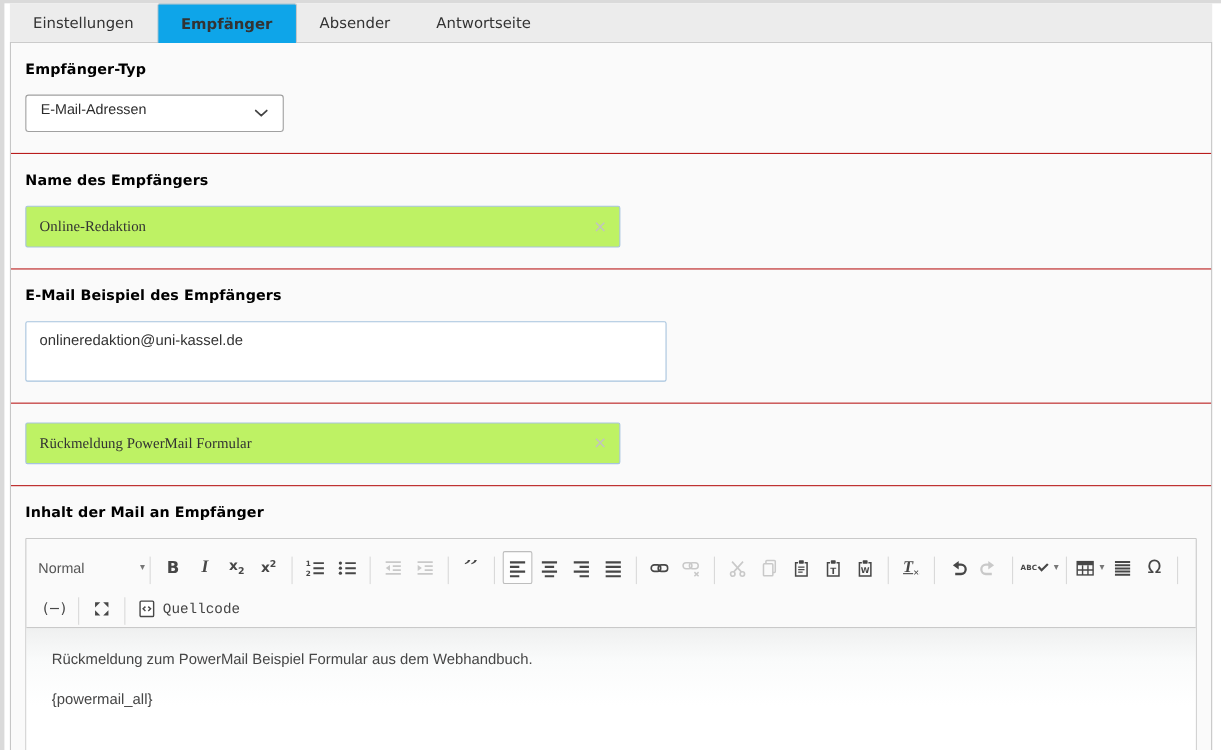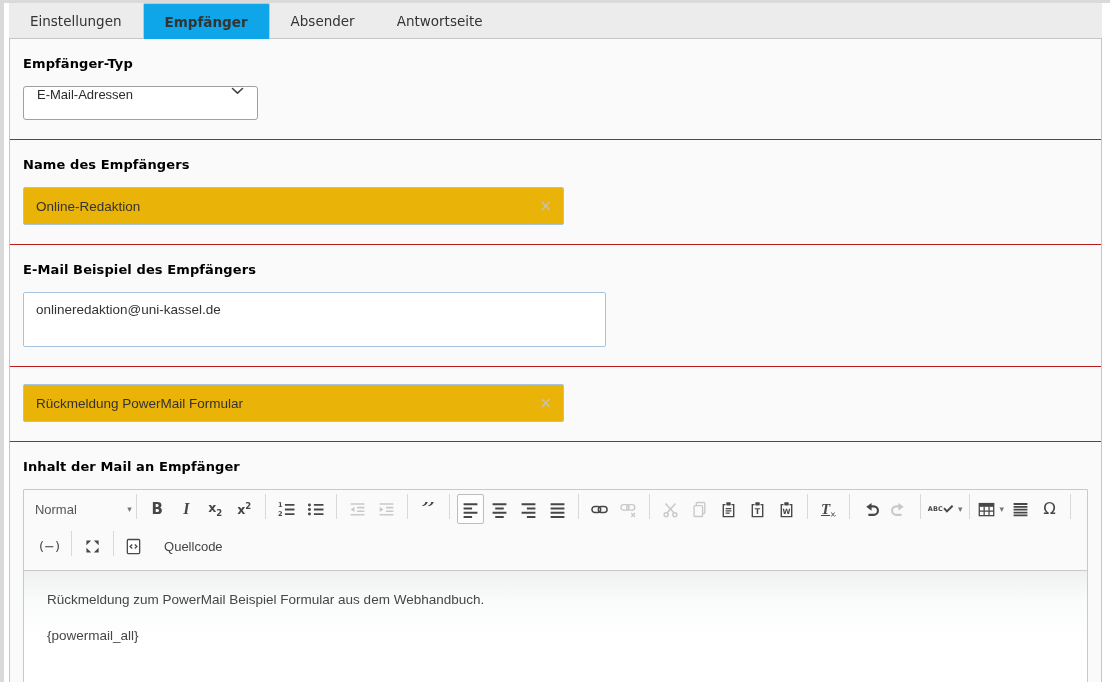--- a/index.html
+++ b/index.html
@@ -23,44 +23,44 @@
     position:absolute;left:9px;top:38px;width:1093px;height:652px;box-sizing:border-box;
     background:#fafafa;border:1px solid #c6c6c6;
   }
   .section{padding:17px 13px 19px;border-bottom:1px solid #b91c1c}
   .section:last-child{border-bottom:none}
   .flabel{font-size:13px;font-weight:bold;color:#000;margin-bottom:15px;letter-spacing:.1px}
 
   
   .selectbox{
     width:235px;height:34px;box-sizing:border-box;background:#fff;border:1px solid #a0a0a0;border-radius:3px;
-    display:flex;align-items:flex-start;justify-content:space-between;padding:0 13px;
+    display:flex;align-items:flex-end;justify-content:space-between;padding:12px 13px;
     font-size:13px;color:#2b2b2b;cursor:pointer;font-family:"Liberation Sans",sans-serif;
   }
   .inputwrap{position:relative;width:541px}
   .inputwrap.wide{width:583px}
   input.txt{
-    display:block;width:100%;height:38px;box-sizing:border-box;background:#eab308;
+    display:block;width:100%;height:38px;box-sizing:border-box;background:#bef264;
     border:1px solid #a7c4de;border-radius:2px;padding:0 34px 0 12px;
-    font-family:Liberation Sans, sans-serif;font-size:13.5px;color:#333;outline:none;
+    font-family:Liberation Serif, serif;font-size:13.5px;color:#333;outline:none;
   }
   textarea.txt{
     display:block;width:583px;height:55px;box-sizing:border-box;background:#fff;
     border:1px solid #a7c4de;border-radius:2px;padding:9px 12px;resize:none;
     font-family:"Liberation Sans",sans-serif;font-size:13.5px;color:#333;outline:none;
   }
   .clear-x{
     position:absolute;right:12px;top:50%;transform:translateY(-50%);
     color:#c2c2c2;font-size:15px;line-height:1;cursor:pointer;font-family:"DejaVu Sans",sans-serif;
   }
 
   
   .editor{margin-top:12px;border:1px solid #c9c9c9;background:#fafafa;border-radius:1px}
   .toolbar{padding:4px 10px 2px}
-  .tb-row{display:flex;align-items:flex-start;min-height:37px;flex-wrap:nowrap}
+  .tb-row{display:flex;align-items:flex-end;min-height:37px;flex-wrap:nowrap}
   .tb-btn{
     height:30px;min-width:27px;padding:0 3px;margin:0 1px;box-sizing:border-box;
     display:flex;align-items:center;justify-content:center;
     color:#474747;cursor:pointer;border:1px solid transparent;border-radius:2px;
   }
   .tb-btn.active{border-color:#bdbdbd;background:#fdfdfd}
   .tb-btn.disabled{color:#c9c9c9;cursor:default}
   .tb-sep{width:1px;height:25px;background:#d9d9d9;margin:0 6px;flex:none}
   .svg-wrap{display:flex}
   .svg-wrap svg{display:block}
@@ -71,21 +71,21 @@
   .tb-italic{font-family:"Liberation Serif",serif;font-style:italic;font-weight:700;font-size:16px}
   .tb-script{font-weight:bold;font-size:12.5px;line-height:1}
   .tb-script sub,.tb-script sup{font-size:8.5px;font-weight:bold}
   .tb-quote{font-family:"Liberation Serif",serif;font-weight:700;font-size:27px;line-height:10px;height:14px;overflow:hidden}
   .tb-rf{font-family:"Liberation Serif",serif;font-style:italic;font-weight:700;font-size:15px;text-decoration:underline;line-height:1}
   .tb-rf-x{font-size:9.5px;font-weight:bold;position:relative;top:4px;left:0;font-style:normal}
   .tb-omega{font-size:16.5px;line-height:1}
   .tb-softhyphen{font-size:13px;line-height:1;color:#474747}
   .spell{display:flex;align-items:center;line-height:1}
   .spell-abc{font-size:6.5px;font-weight:bold;letter-spacing:.2px}
-  .src-label{font-family:Liberation Sans, sans-serif;font-size:13px;color:#444;margin-left:22px}
+  .src-label{font-family:Liberation Mono, monospace;font-size:13px;color:#444;margin-left:6px}
   .editor-content{
     border-top:1px solid #c9c9c9;height:120px;box-sizing:border-box;padding:21px 23px;
     background:linear-gradient(180deg,#eff0f0 0px,#fafbfb 30px,#ffffff 70px);
     font-family:"Liberation Sans",sans-serif;font-size:13.5px;color:#464646;cursor:text;
   }
   .editor-content p{margin:0 0 19px;line-height:1.25}
 </style>
 </head>
 <body>
 

